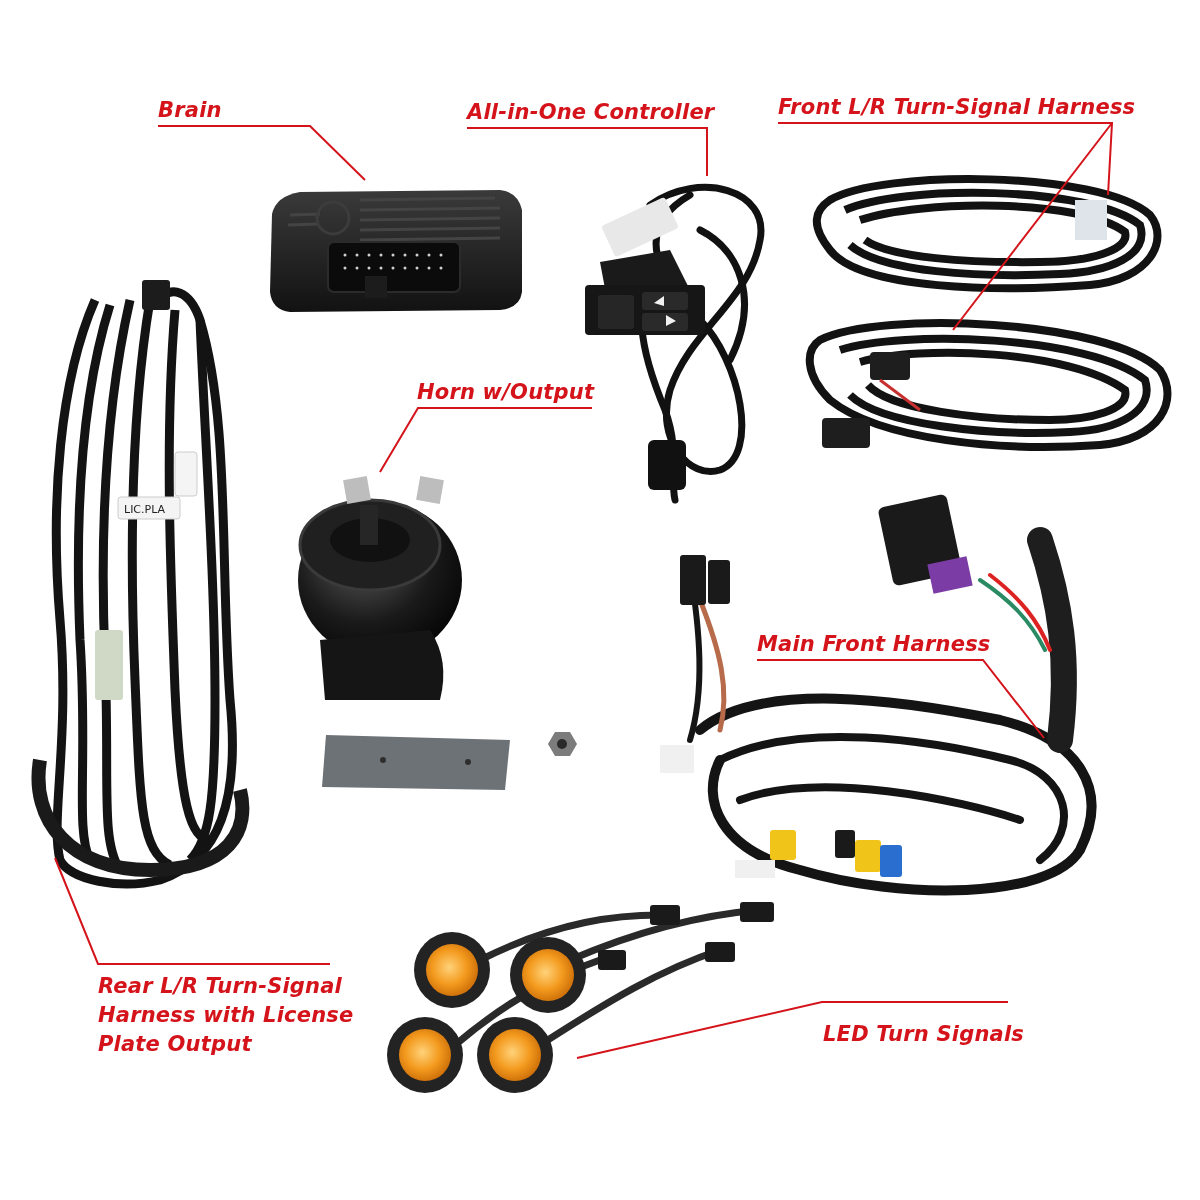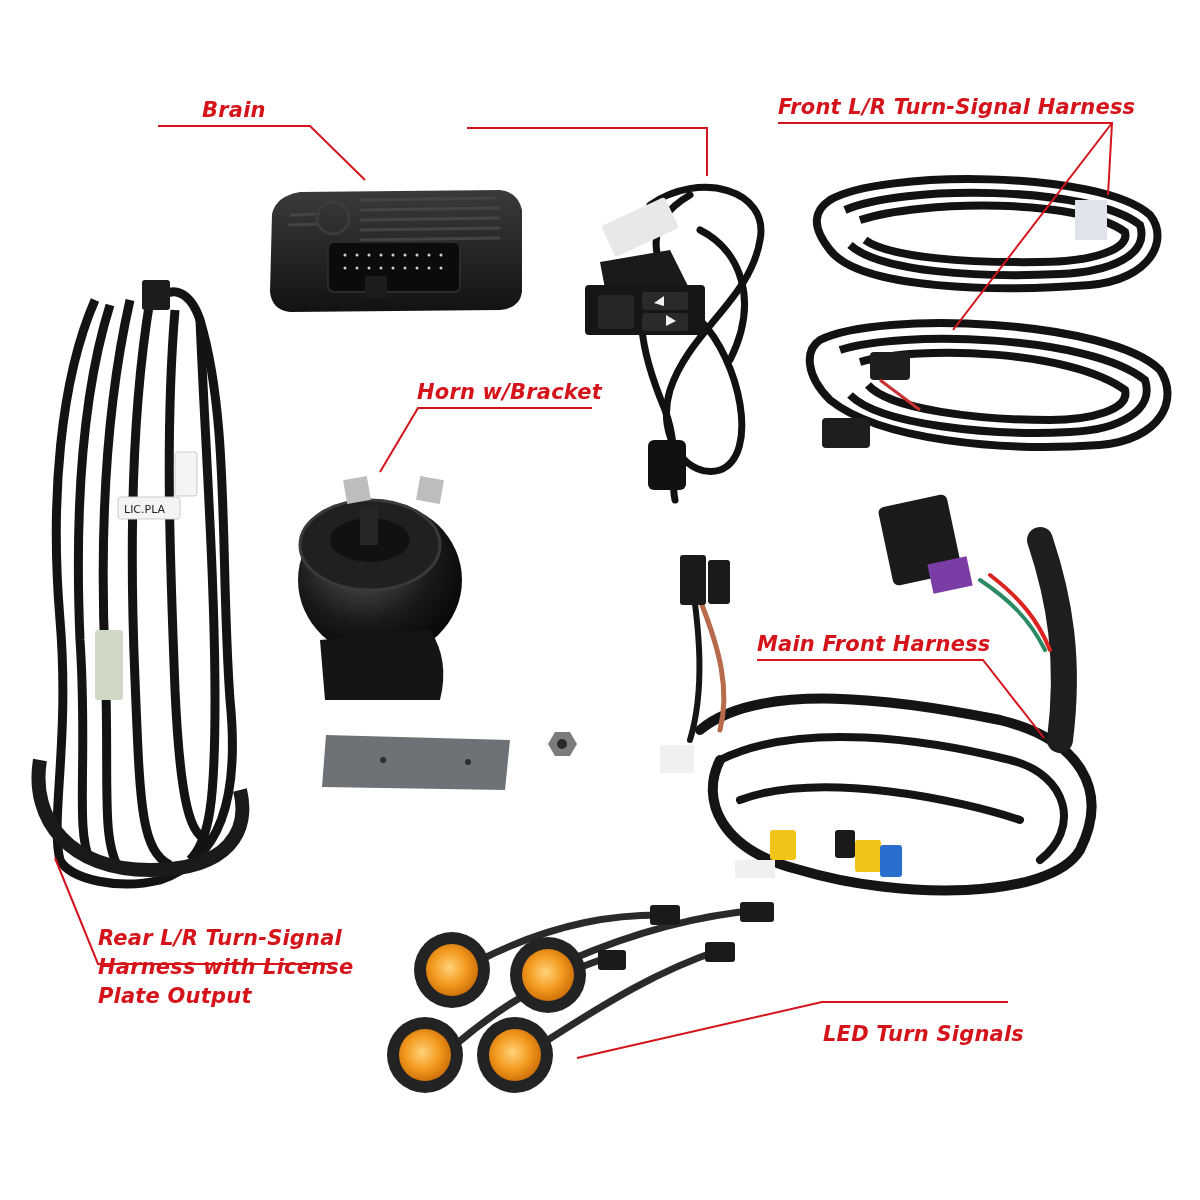--- a/index.html
+++ b/index.html
@@ -202,19 +202,20 @@
       <polyline points="467,128 707,128 707,176"></polyline>
       <polyline points="778,123 1112,123 1108,195"></polyline>
       <line x1="1112" y1="123" x2="953" y2="330"></line>
       <polyline points="592,408 418,408 380,472"></polyline>
       <polyline points="757,660 983,660 1044,738"></polyline>
       <polyline points="55,858 98,964 330,964"></polyline>
       <polyline points="1008,1002 822,1002 577,1058"></polyline>
     </g>
   </svg>
 
-  <div class="label" style="left:158px; top:96px;margin-left:44px;">Brain</div>
+  <div class="label" style="left:158px; top:96px;">Brain</div>
+  <div class="label" style="left:467px; top:98px;">All-in-One Controller</div>
   <div class="label" style="left:778px; top:93px;">Front L/R Turn-Signal Harness</div>
-  <div class="label" style="left:417px; top:378px;">Horn w/Bracket</div>
+  <div class="label" style="left:417px; top:378px;">Horn w/Output</div>
   <div class="label" style="left:757px; top:630px;">Main Front Harness</div>
-  <div class="label multi" style="left:98px; top:924px;">Rear L/R Turn-Signal Harness with License Plate Output</div>
+  <div class="label multi" style="left:98px; top:972px;">Rear L/R Turn-Signal Harness with License Plate Output</div>
   <div class="label" style="left:823px; top:972px;margin-top:48px;">LED Turn Signals</div>
 </div>
 
 </body></html>

